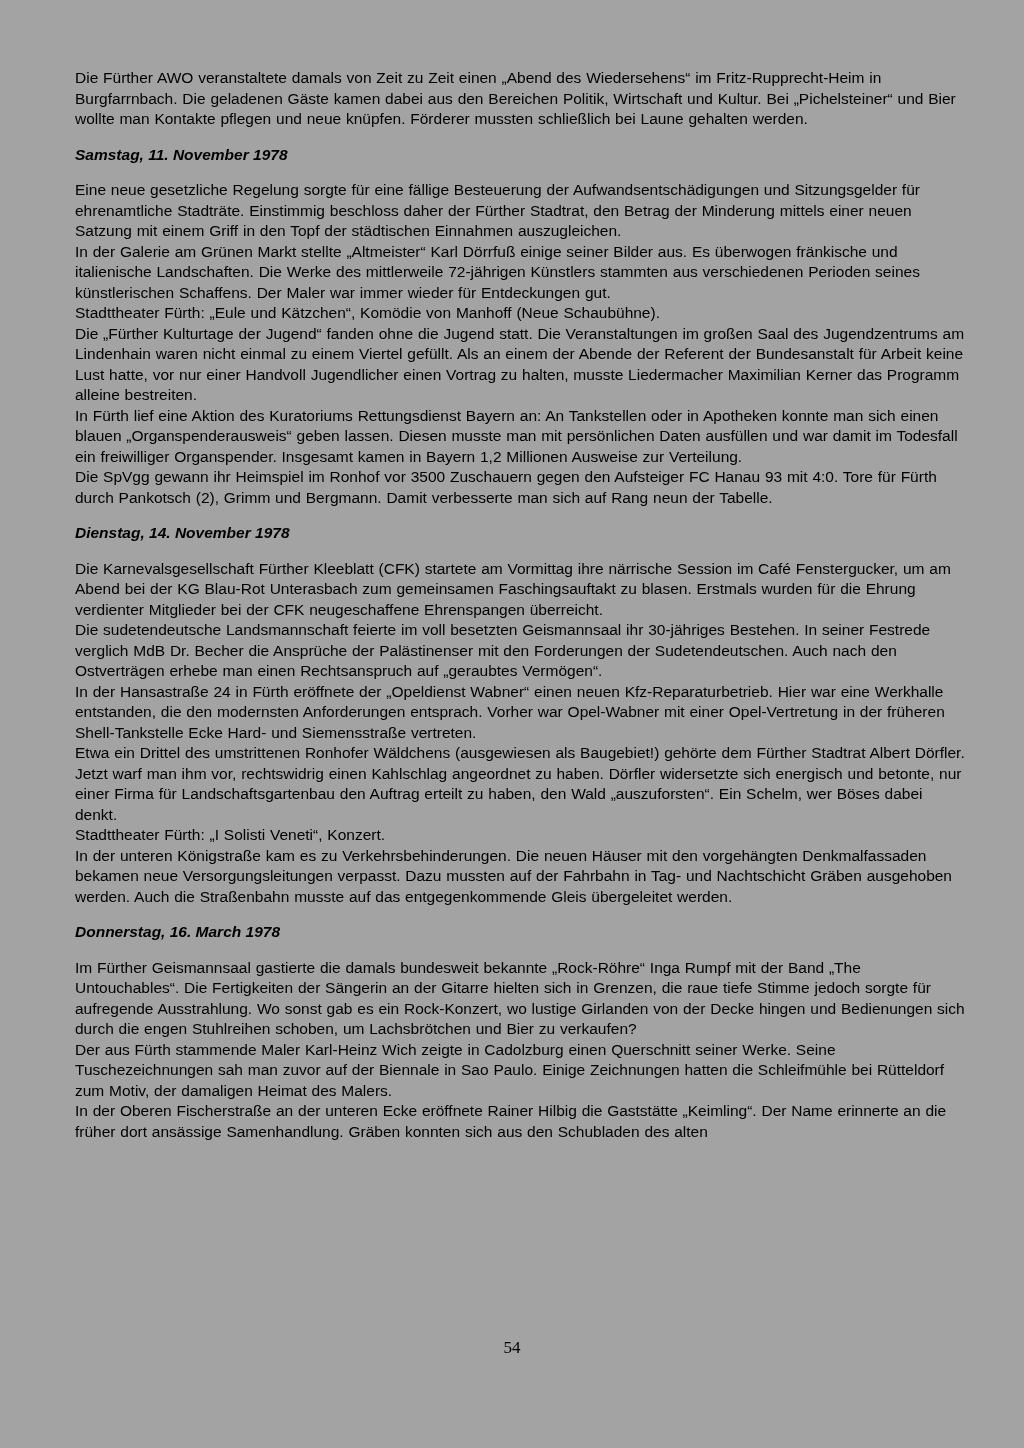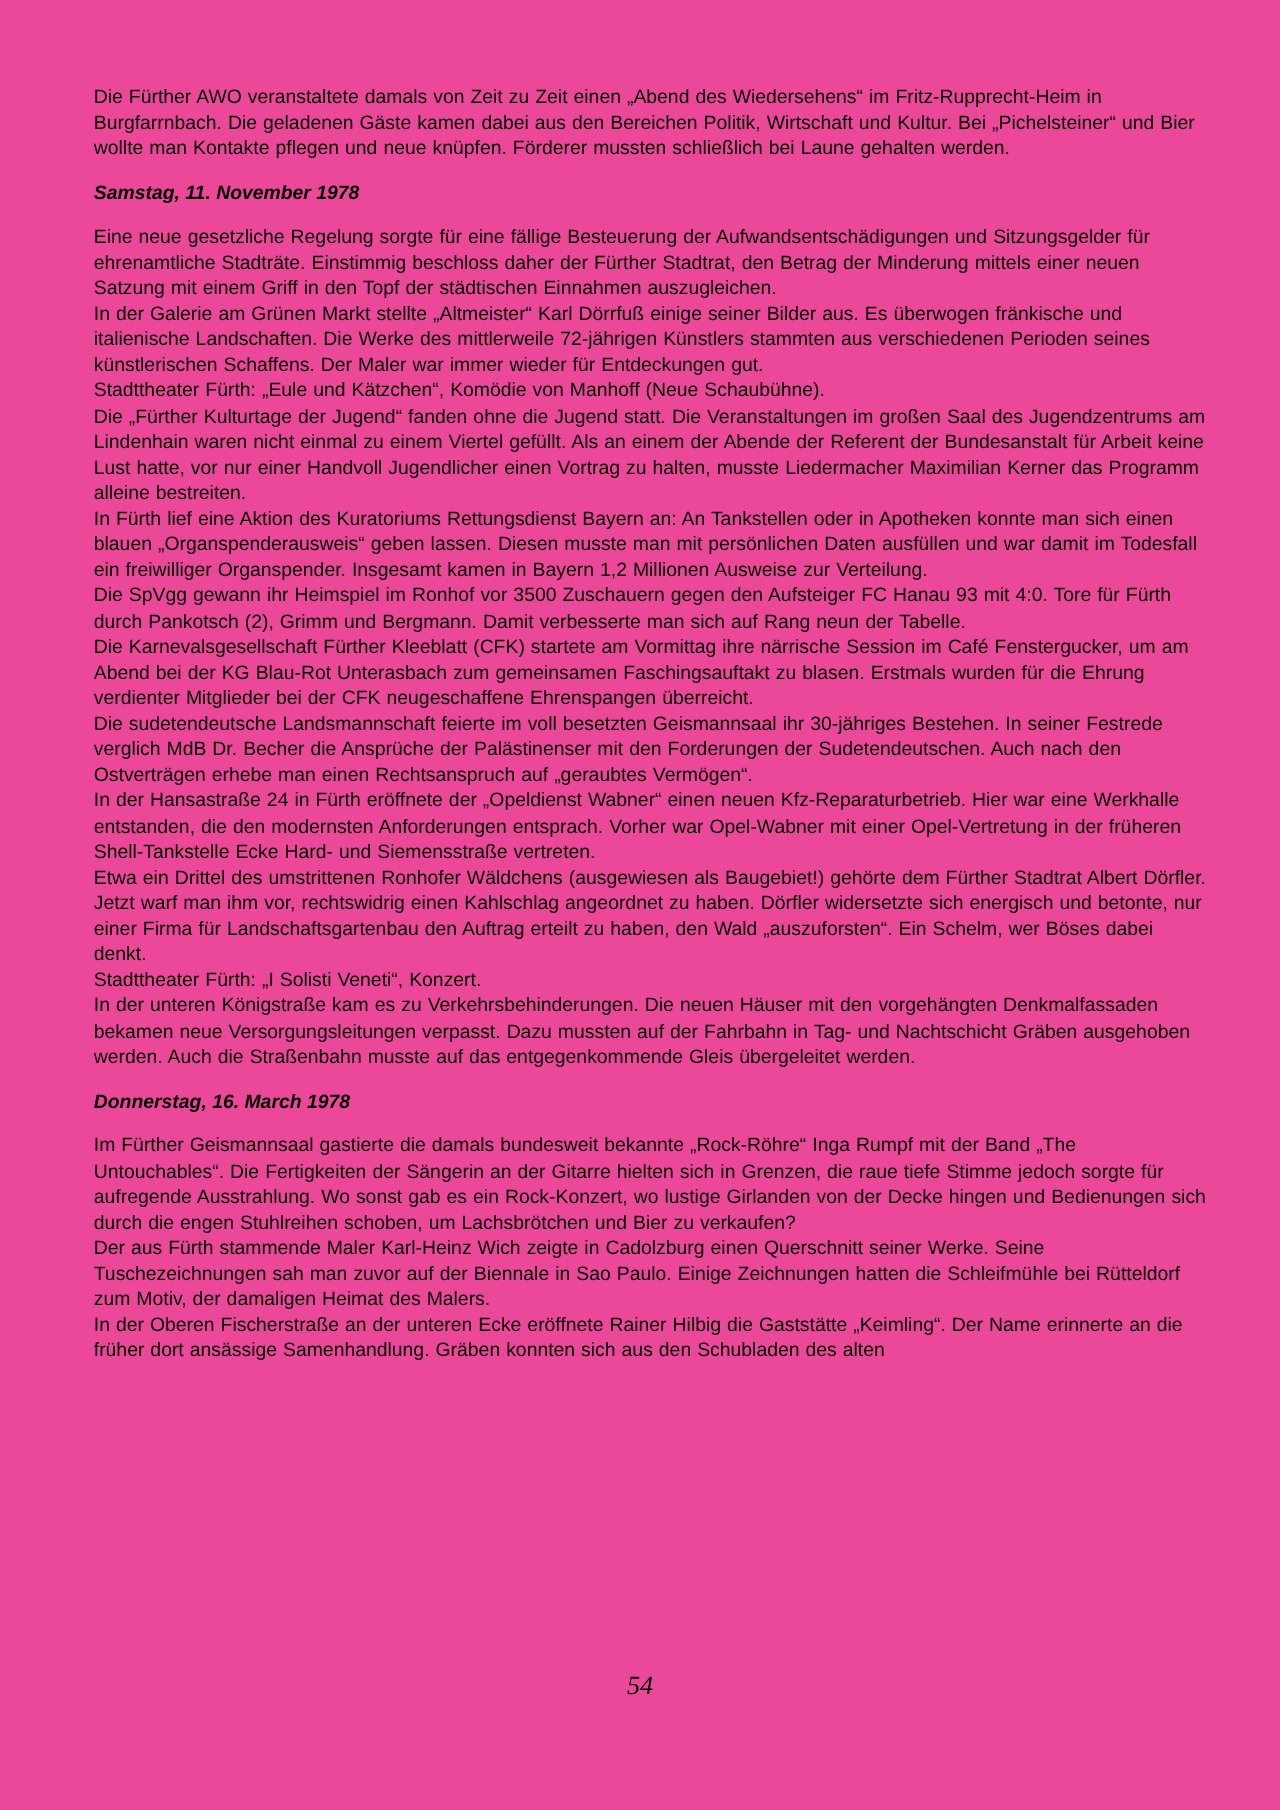--- a/index.html
+++ b/index.html
@@ -12,21 +12,21 @@
     height: 1448px;
     position: relative;
     font-family: "Liberation Sans", "DejaVu Sans", sans-serif;
     color: #000000;
   }
   .page {
     position: absolute;
     inset: 0;
     box-sizing: border-box;
     padding: 68px 56px 0 75px;
-    background: #ec4899;
+    background: #a3a3a3;
     overflow: hidden;
   }
   .doc-body p.paragraph {
     margin: 0;
     font-size: 15.5px;
     line-height: 20.5px;
     text-align: left;
     word-spacing: 0.5px;
   }
   .doc-body h2.day-heading {
@@ -35,39 +35,39 @@
     line-height: 20.5px;
     font-weight: 700;
     font-style: italic;
   }
   .page-number {
     position: absolute;
     bottom: 90px;
     left: 0;
     right: 0;
     text-align: center;
-    font-size: 21px;
+    font-size: 17px;
     line-height: 20.5px;
     font-family: "Liberation Serif", "DejaVu Serif", serif;
-    font-style: italic;
   }
 </style>
 </head>
 <body>
 
 <div class="page">
   <main class="doc-body" id="doc-body">
       <p class="paragraph">Die Fürther AWO veranstaltete damals von Zeit zu Zeit einen „Abend des Wiedersehens“ im Fritz-Rupprecht-Heim in Burgfarrnbach. Die geladenen Gäste kamen dabei aus den Bereichen Politik, Wirtschaft und Kultur. Bei „Pichelsteiner“ und Bier wollte man Kontakte pflegen und neue knüpfen. Förderer mussten schließlich bei Laune gehalten werden.</p>
       <h2 class="day-heading">Samstag, 11. November 1978</h2>
       <p class="paragraph">Eine neue gesetzliche Regelung sorgte für eine fällige Besteuerung der Aufwandsentschädigungen und Sitzungsgelder für ehrenamtliche Stadträte. Einstimmig beschloss daher der Fürther Stadtrat, den Betrag der Minderung mittels einer neuen Satzung mit einem Griff in den Topf der städtischen Einnahmen auszugleichen.</p>
       <p class="paragraph">In der Galerie am Grünen Markt stellte „Altmeister“ Karl Dörrfuß einige seiner Bilder aus. Es überwogen fränkische und italienische Landschaften. Die Werke des mittlerweile 72-jährigen Künstlers stammten aus verschiedenen Perioden seines künstlerischen Schaffens. Der Maler war immer wieder für Entdeckungen gut.</p>
       <p class="paragraph">Stadttheater Fürth: „Eule und Kätzchen“, Komödie von Manhoff (Neue Schaubühne).</p>
       <p class="paragraph">Die „Fürther Kulturtage der Jugend“ fanden ohne die Jugend statt. Die Veranstaltungen im großen Saal des Jugendzentrums am Lindenhain waren nicht einmal zu einem Viertel gefüllt. Als an einem der Abende der Referent der Bundesanstalt für Arbeit keine Lust hatte, vor nur einer Handvoll Jugendlicher einen Vortrag zu halten, musste Liedermacher Maximilian Kerner das Programm alleine bestreiten.</p>
       <p class="paragraph">In Fürth lief eine Aktion des Kuratoriums Rettungsdienst Bayern an: An Tankstellen oder in Apotheken konnte man sich einen blauen „Organspenderausweis“ geben lassen. Diesen musste man mit persönlichen Daten ausfüllen und war damit im Todesfall ein freiwilliger Organspender. Insgesamt kamen in Bayern 1,2 Millionen Ausweise zur Verteilung.</p>
       <p class="paragraph">Die SpVgg gewann ihr Heimspiel im Ronhof vor 3500 Zuschauern gegen den Aufsteiger FC Hanau 93 mit 4:0. Tore für Fürth durch Pankotsch (2), Grimm und Bergmann. Damit verbesserte man sich auf Rang neun der Tabelle.</p>
+      <h2 class="day-heading">Dienstag, 14. November 1978</h2>
       <p class="paragraph">Die Karnevalsgesellschaft Fürther Kleeblatt (CFK) startete am Vormittag ihre närrische Session im Café Fenstergucker, um am Abend bei der KG Blau-Rot Unterasbach zum gemeinsamen Faschingsauftakt zu blasen. Erstmals wurden für die Ehrung verdienter Mitglieder bei der CFK neugeschaffene Ehrenspangen überreicht.</p>
       <p class="paragraph">Die sudetendeutsche Landsmannschaft feierte im voll besetzten Geismannsaal ihr 30-jähriges Bestehen. In seiner Festrede verglich MdB Dr. Becher die Ansprüche der Palästinenser mit den Forderungen der Sudetendeutschen. Auch nach den Ostverträgen erhebe man einen Rechtsanspruch auf „geraubtes Vermögen“.</p>
       <p class="paragraph">In der Hansastraße 24 in Fürth eröffnete der „Opeldienst Wabner“ einen neuen Kfz-Reparaturbetrieb. Hier war eine Werkhalle entstanden, die den modernsten Anforderungen entsprach. Vorher war Opel-Wabner mit einer Opel-Vertretung in der früheren Shell-Tankstelle Ecke Hard- und Siemensstraße vertreten.</p>
       <p class="paragraph">Etwa ein Drittel des umstrittenen Ronhofer Wäldchens (ausgewiesen als Baugebiet!) gehörte dem Fürther Stadtrat Albert Dörfler. Jetzt warf man ihm vor, rechtswidrig einen Kahlschlag angeordnet zu haben. Dörfler widersetzte sich energisch und betonte, nur einer Firma für Landschaftsgartenbau den Auftrag erteilt zu haben, den Wald „auszuforsten“. Ein Schelm, wer Böses dabei denkt.</p>
       <p class="paragraph">Stadttheater Fürth: „I Solisti Veneti“, Konzert.</p>
       <p class="paragraph">In der unteren Königstraße kam es zu Verkehrsbehinderungen. Die neuen Häuser mit den vorgehängten Denkmalfassaden bekamen neue Versorgungsleitungen verpasst. Dazu mussten auf der Fahrbahn in Tag- und Nachtschicht Gräben ausgehoben werden. Auch die Straßenbahn musste auf das entgegenkommende Gleis übergeleitet werden.</p>
       <h2 class="day-heading">Donnerstag, 16. March 1978</h2>
       <p class="paragraph">Im Fürther Geismannsaal gastierte die damals bundesweit bekannte „Rock-Röhre“ Inga Rumpf mit der Band „The Untouchables“. Die Fertigkeiten der Sängerin an der Gitarre hielten sich in Grenzen, die raue tiefe Stimme jedoch sorgte für aufregende Ausstrahlung. Wo sonst gab es ein Rock-Konzert, wo lustige Girlanden von der Decke hingen und Bedienungen sich durch die engen Stuhlreihen schoben, um Lachsbrötchen und Bier zu verkaufen?</p>
       <p class="paragraph">Der aus Fürth stammende Maler Karl-Heinz Wich zeigte in Cadolzburg einen Querschnitt seiner Werke. Seine Tuschezeichnungen sah man zuvor auf der Biennale in Sao Paulo. Einige Zeichnungen hatten die Schleifmühle bei Rütteldorf zum Motiv, der damaligen Heimat des Malers.</p>
       <p class="paragraph">In der Oberen Fischerstraße an der unteren Ecke eröffnete Rainer Hilbig die Gaststätte „Keimling“. Der Name erinnerte an die früher dort ansässige Samenhandlung. Gräben konnten sich aus den Schubladen des alten</p>

